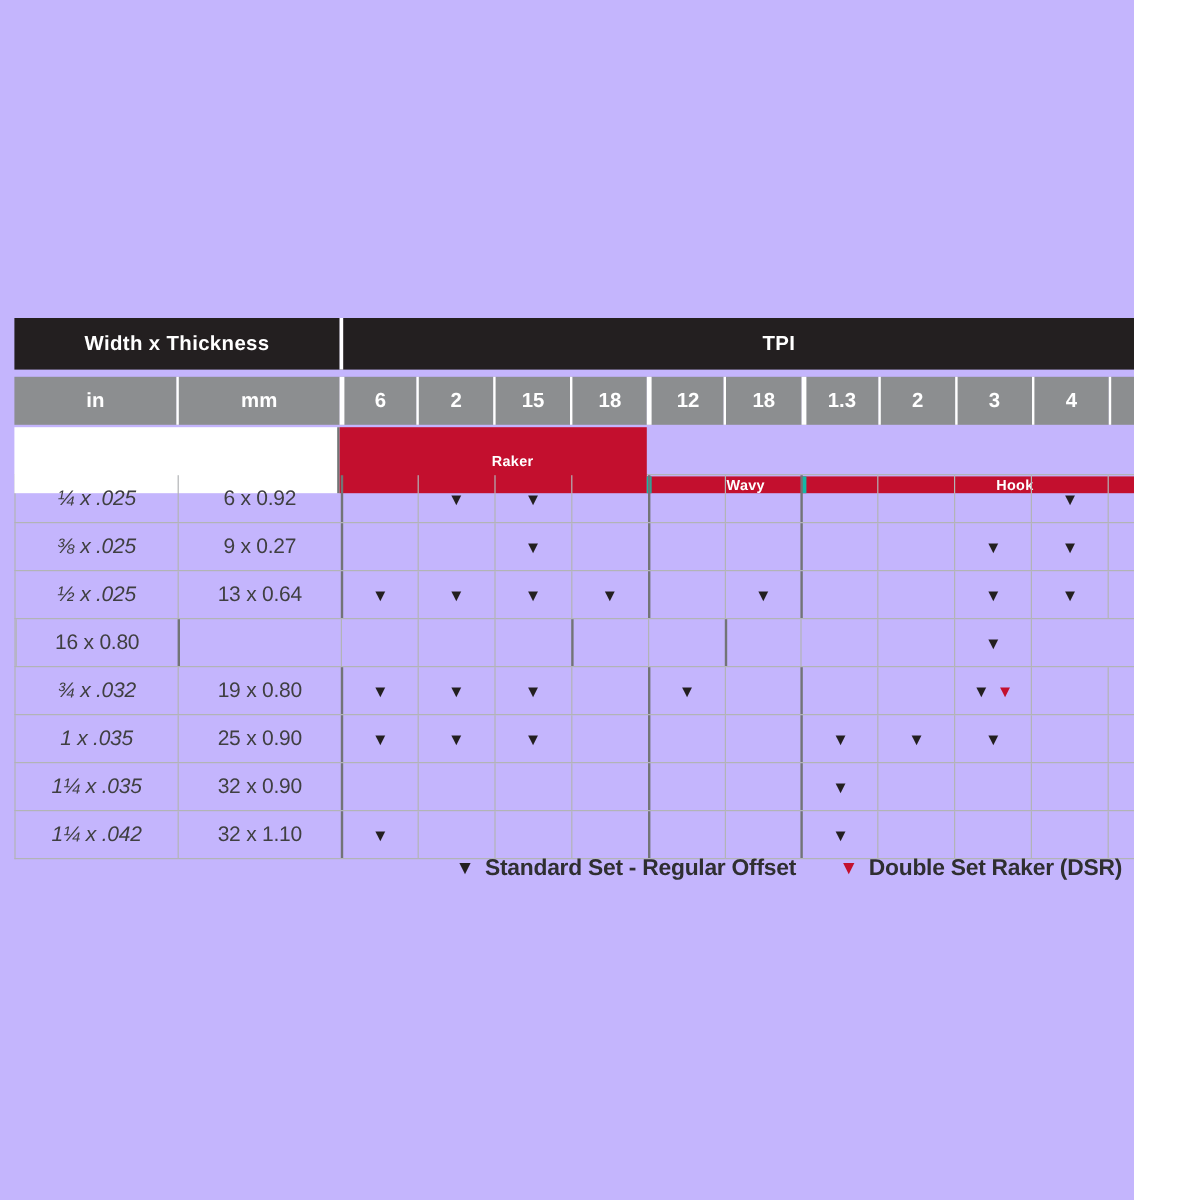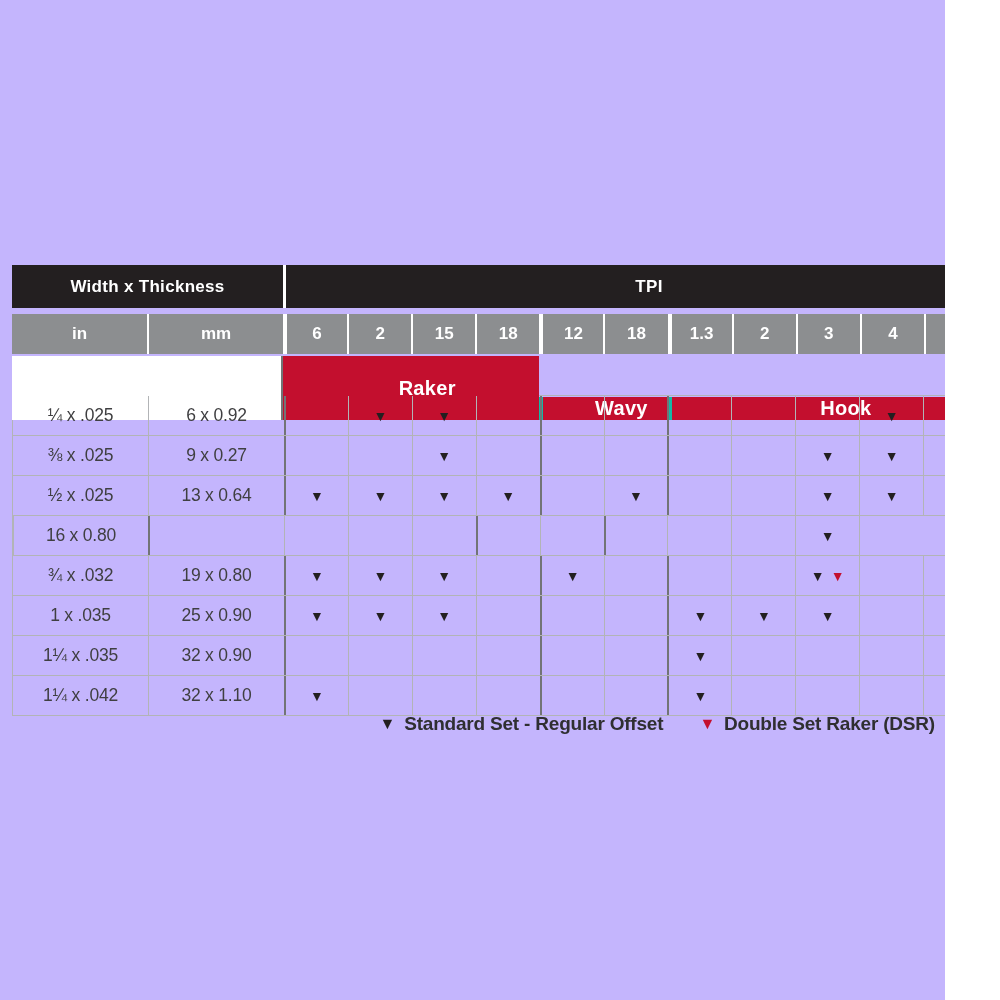--- a/index.html
+++ b/index.html
@@ -20,31 +20,31 @@
   
   .sub-row { height:40px; margin-top:6px;border-radius:20px; }
   .sub-cell { background:#8C8E90; color:#ffffff; font-weight:bold; font-size:17px;
               display:flex; align-items:center; justify-content:center; border-left:2px solid #ffffff; }
   .sub-cell:first-child { border-left:none; }
   .sub-cell.group-start { border-left-width:4px; }
 
   
   .band-row { height:40px; margin-top:2px; border-bottom:1px solid #B2B4B6; }
   .band-spacer { grid-column:1 / 3; background:#ffffff; border-right:2px solid #727476; }
-  .band-block { background:#C30F2E; color:#ffffff; font-weight:bold; font-size:20px;
+  .band-block { background:#C30F2E; color:#ffffff; font-weight:bold; font-size:12px;
                 letter-spacing:.3px; display:flex; align-items:center; justify-content:center;padding-left:32px; }
   .band-wavy, .band-hook { border-left:4px solid #14b8a6;margin-top:41px; }
   .band-raker { grid-column:3 / span 4; }
   .band-wavy  { grid-column:7 / span 2; }
   .band-hook  { grid-column:9 / span 5; }
 
   
   .body-row { height:40px; border-bottom:1px solid #B2B4B6; border-left:1px solid #B2B4B6; border-right:1px solid #B2B4B6; }
   .cell { display:flex; align-items:center; justify-content:center; }
-  .c-in  { font-size:17.5px; color:#3F3F41; letter-spacing:-0.2px; }
+  .c-in  { font-size:17.5px; color:#3F3F41; letter-spacing:-0.2px;font-style:italic; }
   .c-mm  { font-size:17.5px; color:#3F3F41; letter-spacing:-0.2px; border-left:1px solid #B2B4B6; }
   .m-cell { border-left:1px solid #B2B4B6; gap:6px; }
   .m-cell.group-start { border-left:2px solid #727476; }
 
   .tri { font-size:14px; line-height:1; color:#231F20; }
   .tri.red { color:#C30F2E; }
 
   
   .legend { position:absolute; top:713px; right:10px; display:flex; gap:36px; align-items:center; }
   .legend-item { display:flex; align-items:center; gap:9px; font-weight:bold; font-size:19px;

